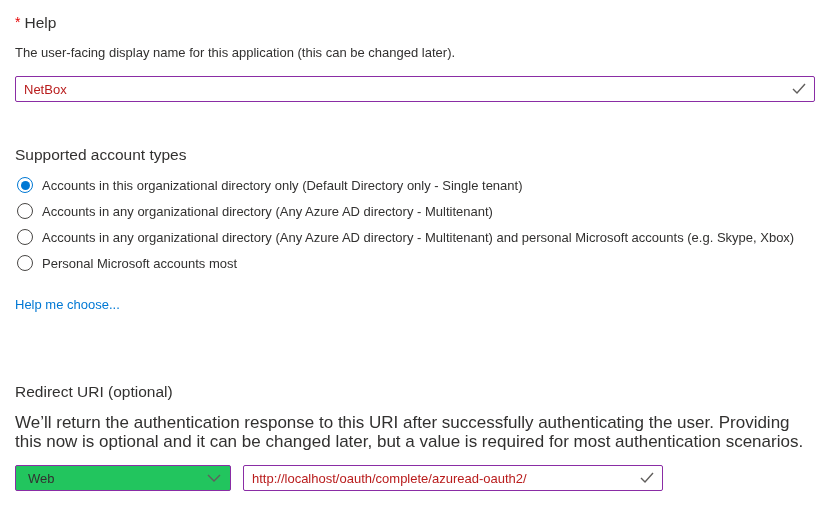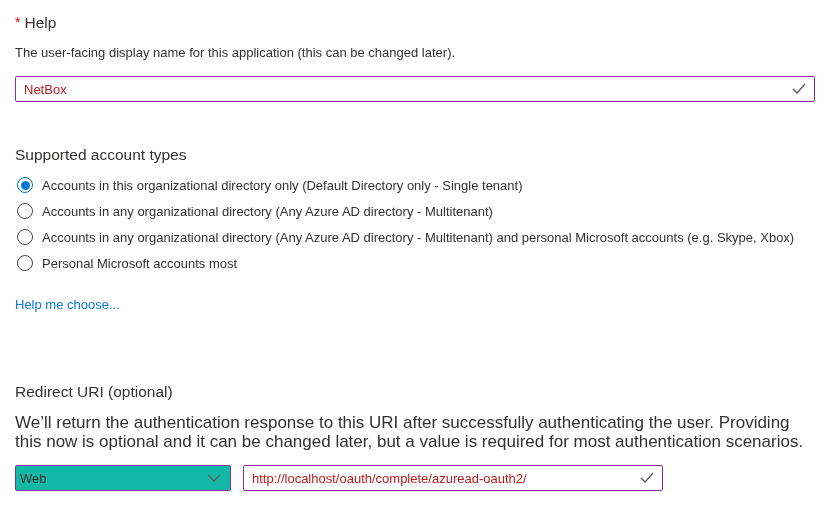--- a/index.html
+++ b/index.html
@@ -109,25 +109,25 @@
   .controls-row {
     margin-top: 14px;
     display: flex;
     align-items: center;
   }
   .select-box {
     position: relative;
     width: 216px; height: 26px;
     border: 1.5px solid #8a2da5;
     border-radius: 2px;
-    background: #14b8a6;
+    background: #22c55e;
     display: flex;
     align-items: center;
     font-size: 13px;
-    padding: 0 28px 0 4px;
+    padding: 0 28px 0 12px;
     cursor: pointer;
   }
   .uri-wrap {
     position: relative;
     width: 420px; height: 26px;
     margin-left: 12px;
   }
 </style>
 </head>
 <body>

